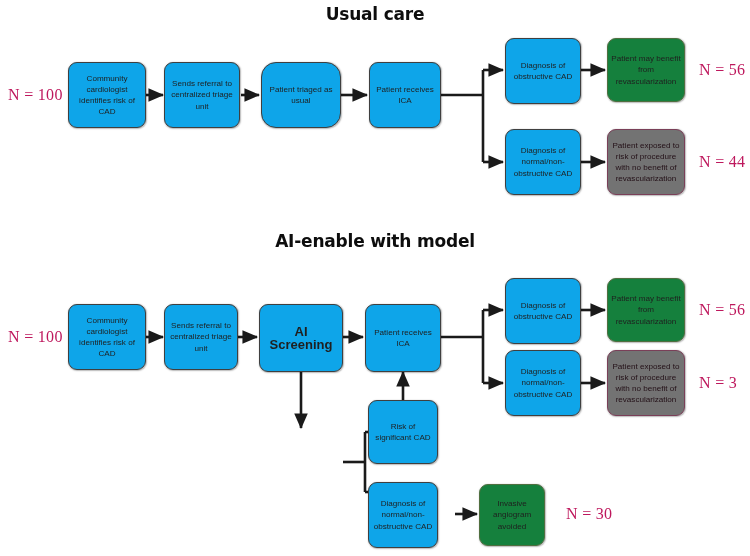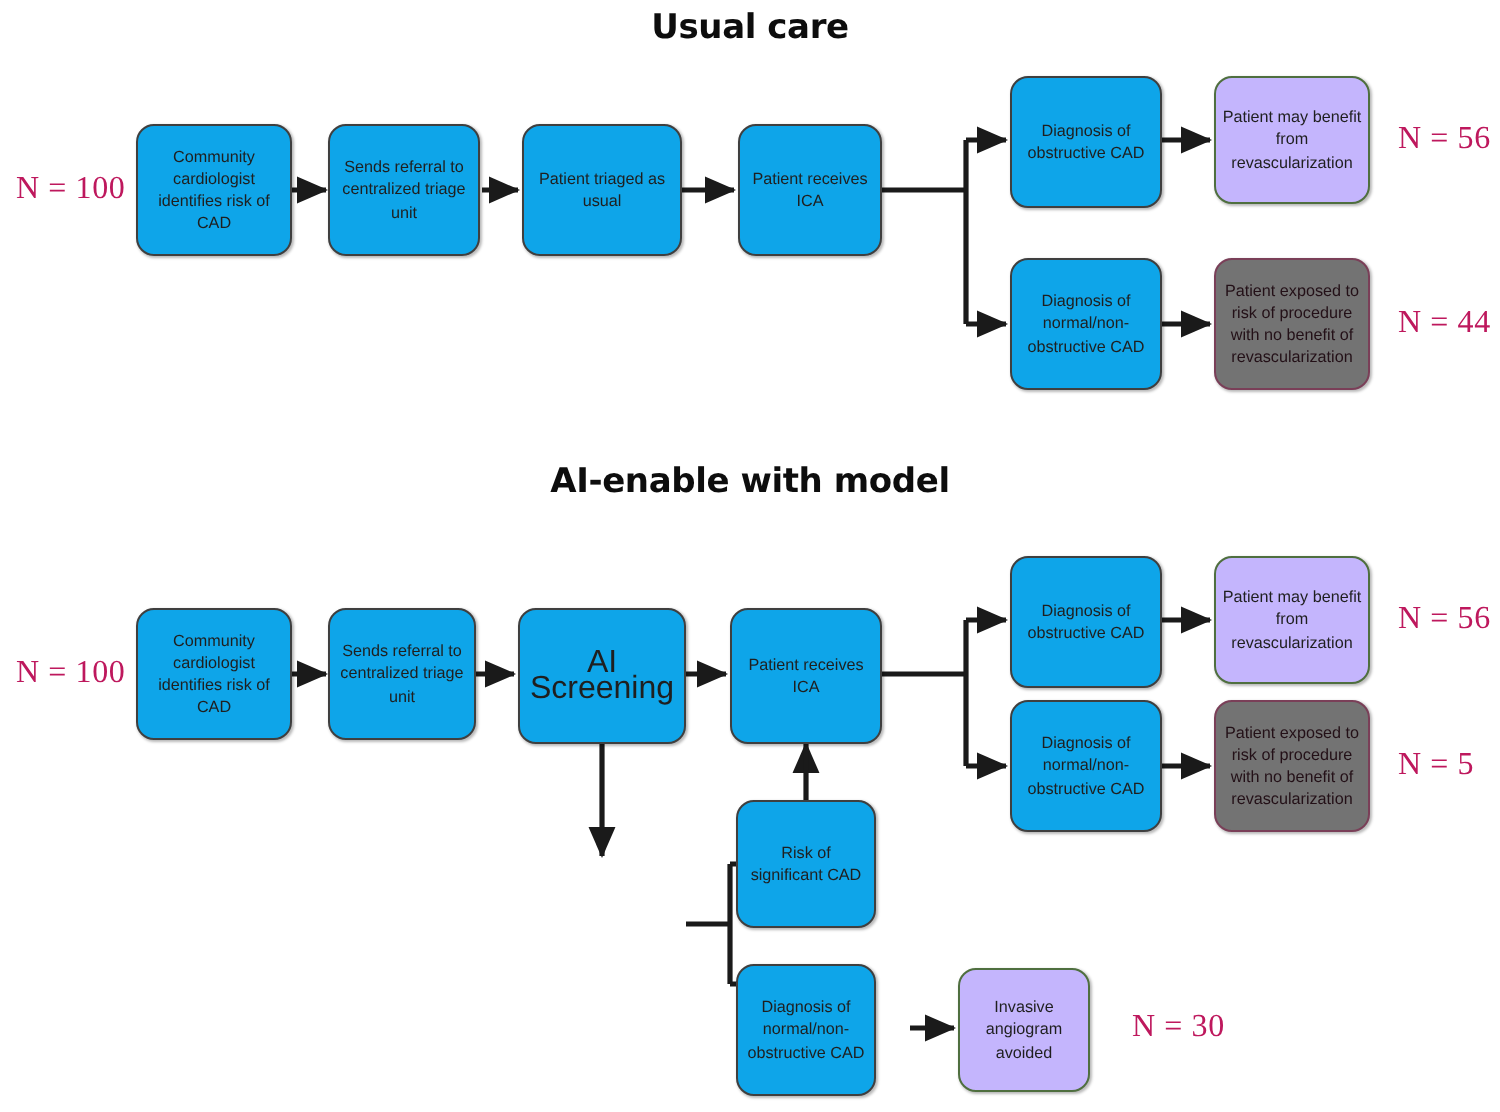--- a/index.html
+++ b/index.html
@@ -30,23 +30,23 @@
     border:1.4px solid #3f3f3f;border-radius:9px;
     background:#0ea5e9;
     display:flex;align-items:center;justify-content:center;
     text-align:center;
     font-size:8.1px;line-height:11.2px;
     color:#1f1f1f;
     padding:2px 3px;
     box-shadow:0.8px 0.8px 1.4px rgba(0,0,0,0.28);
   }
   .node .txt{display:block;width:100%;}
-  .node.green{background:#c4b5fd;border-color:#4f6f3f;}
+  .node.green{background:#15803d;border-color:#4f6f3f;}
   .node.magenta{background:#737373;border-color:#7a3f58;color:#231017;}
-  .node.bold .txt{font-weight:normal;font-size:16px;line-height:13px;}
+  .node.bold .txt{font-weight:bold;font-size:13px;line-height:13px;}
   .node .b{font-weight:normal;}
 </style>
 </head>
 <body>
 
 <div class="canvas">
 
   <svg class="wires" viewBox="0 0 750 556">
     <defs>
       <marker id="ah" markerWidth="7" markerHeight="7" refX="5.6" refY="3" orient="auto" markerUnits="strokeWidth">
@@ -105,21 +105,21 @@
   <div class="nlabel" style="left:8px;top:86px;">N = 100</div>
 
   <div class="node" style="left:68px;top:62px;width:78px;height:66px;">
     <span class="txt">Community cardiologist identifies risk of CAD</span>
   </div>
 
   <div class="node" style="left:164px;top:62px;width:76px;height:66px;">
     <span class="txt">Sends referral to centralized triage unit</span>
   </div>
 
-  <div class="node" style="left:261px;top:62px;width:80px;height:66px;">
+  <div class="node" style="left:261px;top:62px;width:80px;height:66px;border-radius:15px;">
     <span class="txt">Patient triaged as usual</span>
   </div>
 
   <div class="node" style="left:369px;top:62px;width:72px;height:66px;">
     <span class="txt"><span>Patient receives </span><span class="b">ICA</span></span>
   </div>
 
   <div class="node" style="left:505px;top:38px;width:76px;height:66px;">
     <span class="txt">Diagnosis of obstructive CAD</span>
   </div>
@@ -169,21 +169,21 @@
 
   <div class="node green" style="left:607px;top:278px;width:78px;height:64px;">
     <span class="txt">Patient may benefit from revascularization</span>
   </div>
 
   <div class="node magenta" style="left:607px;top:350px;width:78px;height:66px;">
     <span class="txt">Patient exposed to risk of procedure with no benefit of revascularization</span>
   </div>
 
   <div class="nlabel" style="left:699px;top:301px;">N = 56</div>
-  <div class="nlabel" style="left:699px;top:374px;">N = 5</div>
+  <div class="nlabel" style="left:699px;top:374px;">N = 3</div>
 
 
   <div class="node" style="left:368px;top:400px;width:70px;height:64px;">
     <span class="txt">Risk of significant CAD</span>
   </div>
 
   <div class="node" style="left:368px;top:482px;width:70px;height:66px;">
     <span class="txt">Diagnosis of normal/non-obstructive CAD</span>
   </div>
 

